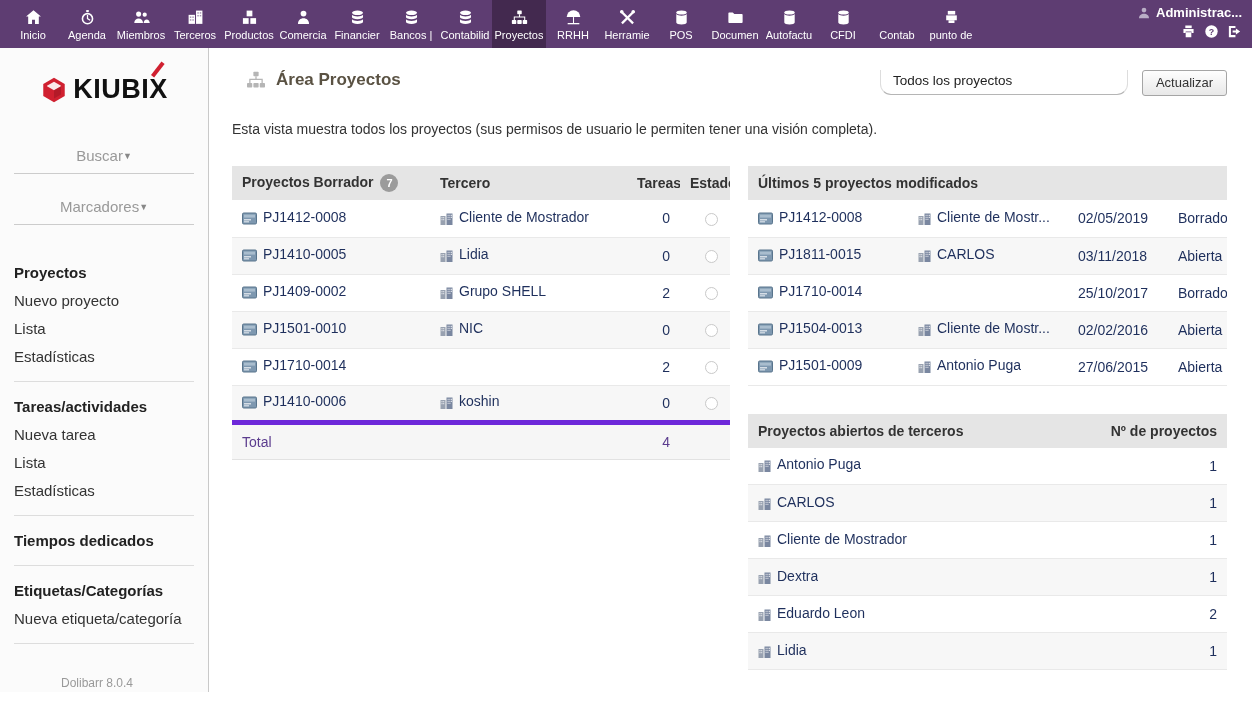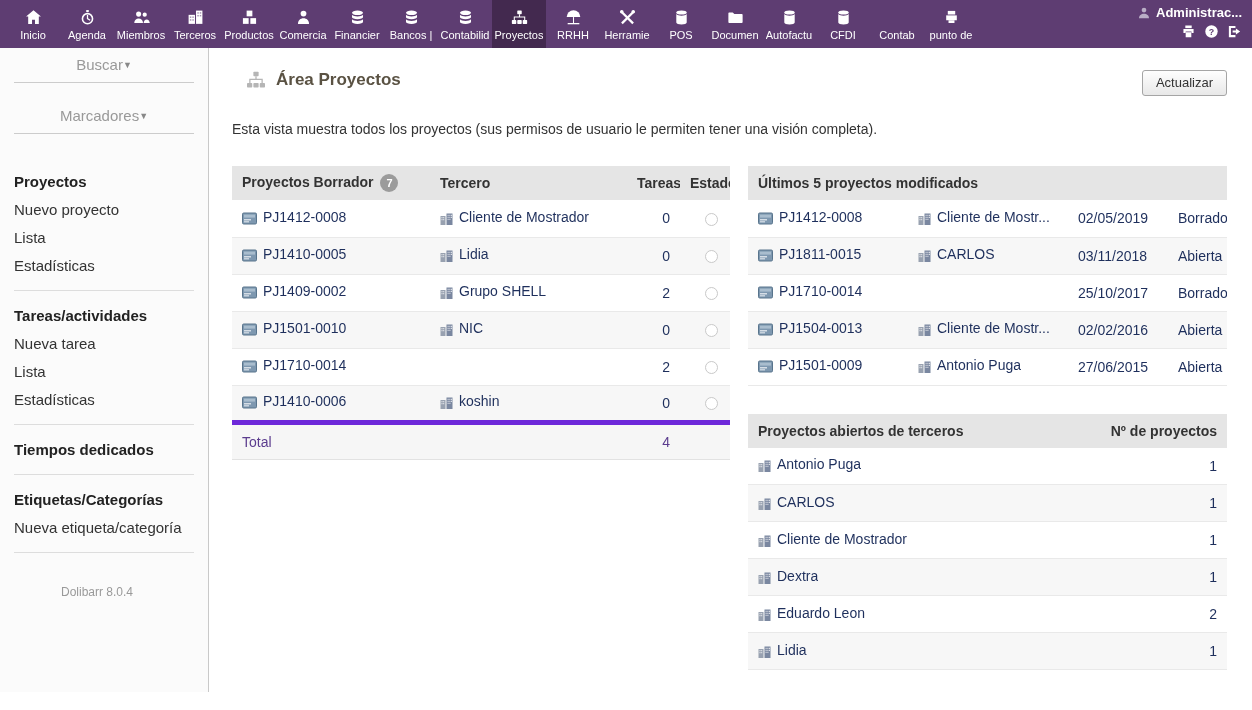--- a/index.html
+++ b/index.html
@@ -318,20 +318,30 @@
           <svg viewBox="0 0 16 16">
             <path d="M2 2h7v2.2H4.2v7.6H9V14H2z"></path>
             <path d="M9.5 4.8 14 8l-4.5 3.2V9.1H6V6.9h3.5z"></path>
           </svg>
         </span>
     </div>
   </div>
 </div>
 
 <div class="sidebar">
+  <div class="logo">
+    <span class="ico">
+        <svg width="28" height="28" viewBox="0 0 24 24">
+          <path fill="#d02030" d="M12 1.5 21.2 6.8v10.4L12 22.5 2.8 17.2V6.8z"></path>
+          <path fill="#fff" d="m12 5 6 3.4v.4L12 12.2 6 8.8v-.4z" opacity=".9"></path>
+          <path fill="#9a1622" d="M12 12.2v7l6-3.4V8.8z" opacity=".55"></path>
+        </svg>
+      </span>
+    <span class="logo-text"><span>KIUBI</span><span class="logo-x">X</span></span>
+  </div>
 
   <div class="side-select">
     <span>Buscar</span>
     <span class="caret">▼</span>
   </div>
   <div class="side-select">
     <span>Marcadores</span>
     <span class="caret">▼</span>
   </div>
 
@@ -363,20 +373,21 @@
             <rect x="5.9" y="1.3" width="4.2" height="3.6" rx=".6"></rect>
             <rect x=".8" y="10.4" width="4.2" height="3.6" rx=".6"></rect>
             <rect x="5.9" y="10.4" width="4.2" height="3.6" rx=".6"></rect>
             <rect x="11" y="10.4" width="4.2" height="3.6" rx=".6"></rect>
             <path d="M7.5 4.9h1v2.1h4.9v3.4h-1V8H3.6v2.4h-1V7h4.9z"></path>
           </svg>
         </span>
       <span>Área Proyectos</span>
     </div>
     <div class="filter-row">
+      <div class="filter-select">Todos los proyectos</div>
       <button class="refresh-btn">Actualizar</button>
     </div>
   </div>
 
   <div class="page-desc">Esta vista muestra todos los proyectos (sus permisos de usuario le permiten tener una visión completa).</div>
 
   <div class="tables">
 
     <div class="col-left">
       <table>

